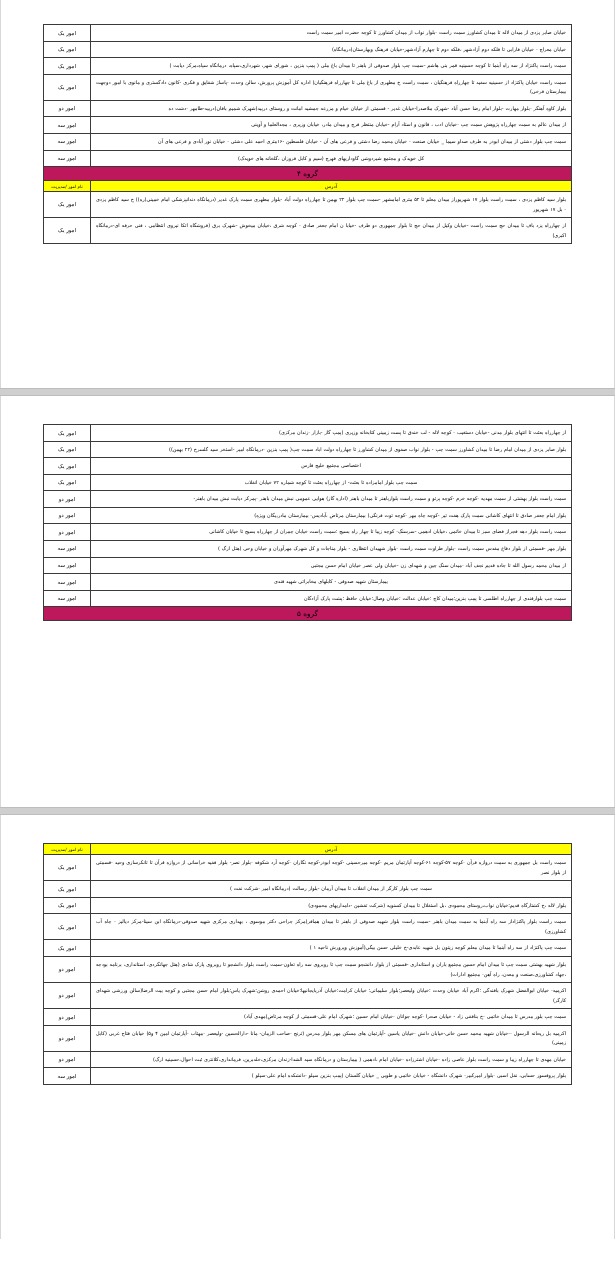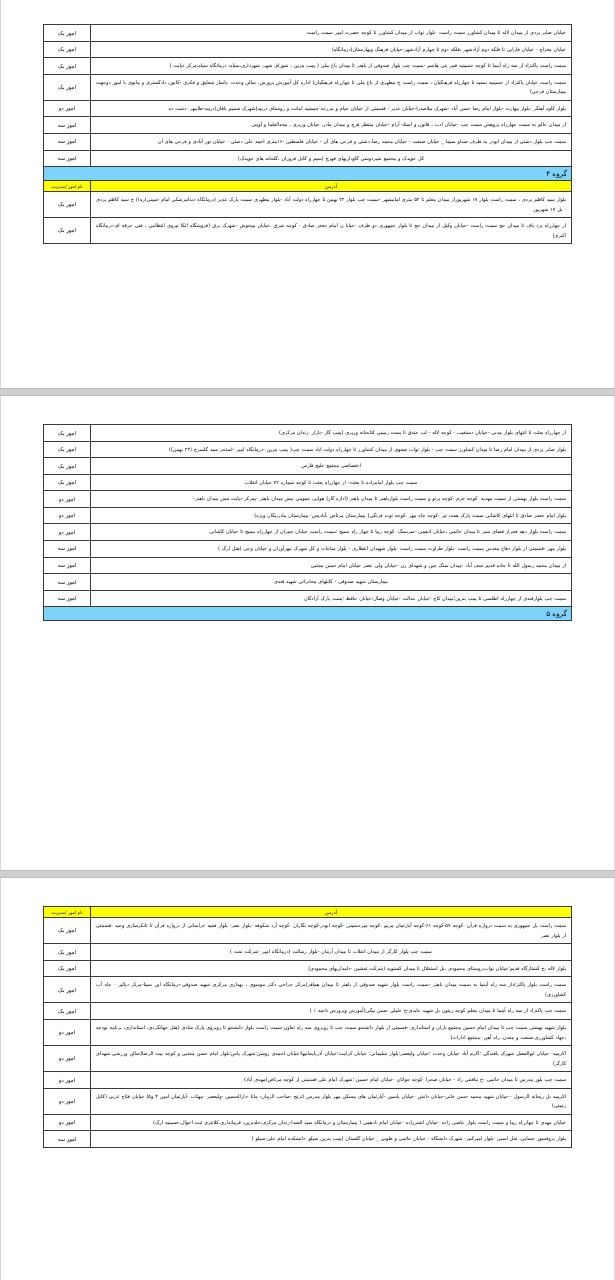--- a/index.html
+++ b/index.html
@@ -36,21 +36,21 @@
     border-top: 1px solid #bdbdbd;
     border-bottom: 1px solid #bdbdbd;
     box-sizing: border-box;
   }
   .page-body {
     padding: 0 42px;
     box-sizing: border-box;
   }
 
   .page-1 { height: 388px; padding-top: 24px; }
-  .page-2 { height: 474px; padding-top: 28px; }
+  .page-2 { height: 411px; padding-top: 28px; }
   .page-3 { height: 424px; padding-top: 28px; }
 
   
   table.addr-table {
     width: 100%;
     border-collapse: collapse;
     table-layout: fixed;
     direction: rtl;
   }
   table.addr-table td,
@@ -59,21 +59,22 @@
     padding: 2px 4px;
     vertical-align: middle;
     font-weight: normal;
   }
 
   col.c-name { width: 47px; }
   col.c-addr { width: auto; }
 
   
   .group-banner td {
-    background: #7dd3fc;
+    background: #be185d;
+    text-align: center;
     font-size: 7.2px;
     font-weight: bold;
     padding: 5px 4px;
     letter-spacing: 0.2px;
     color: #000;
   }
 
   
   .col-head th {
     background: #ffff00;

